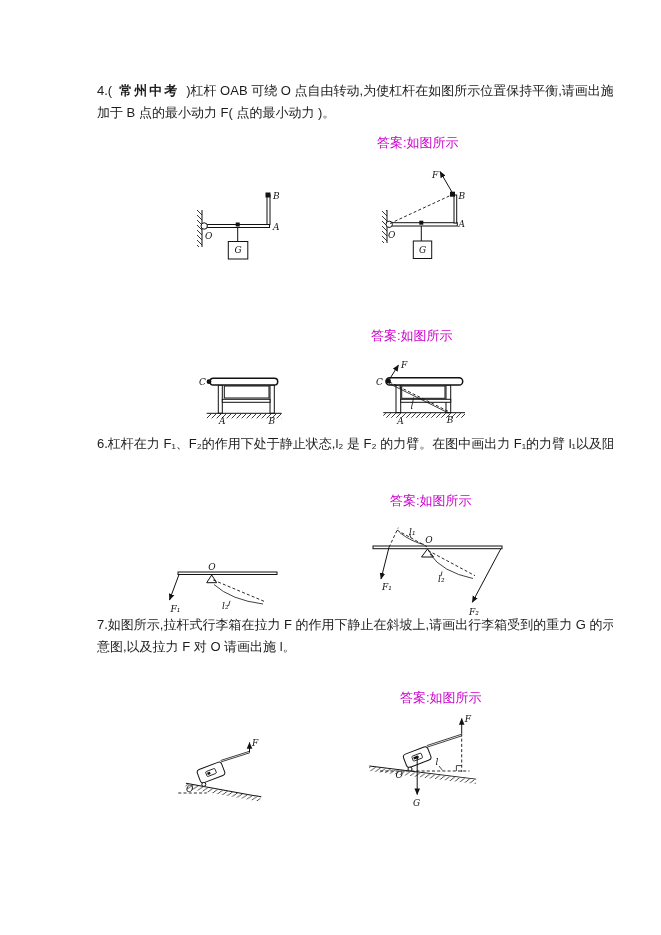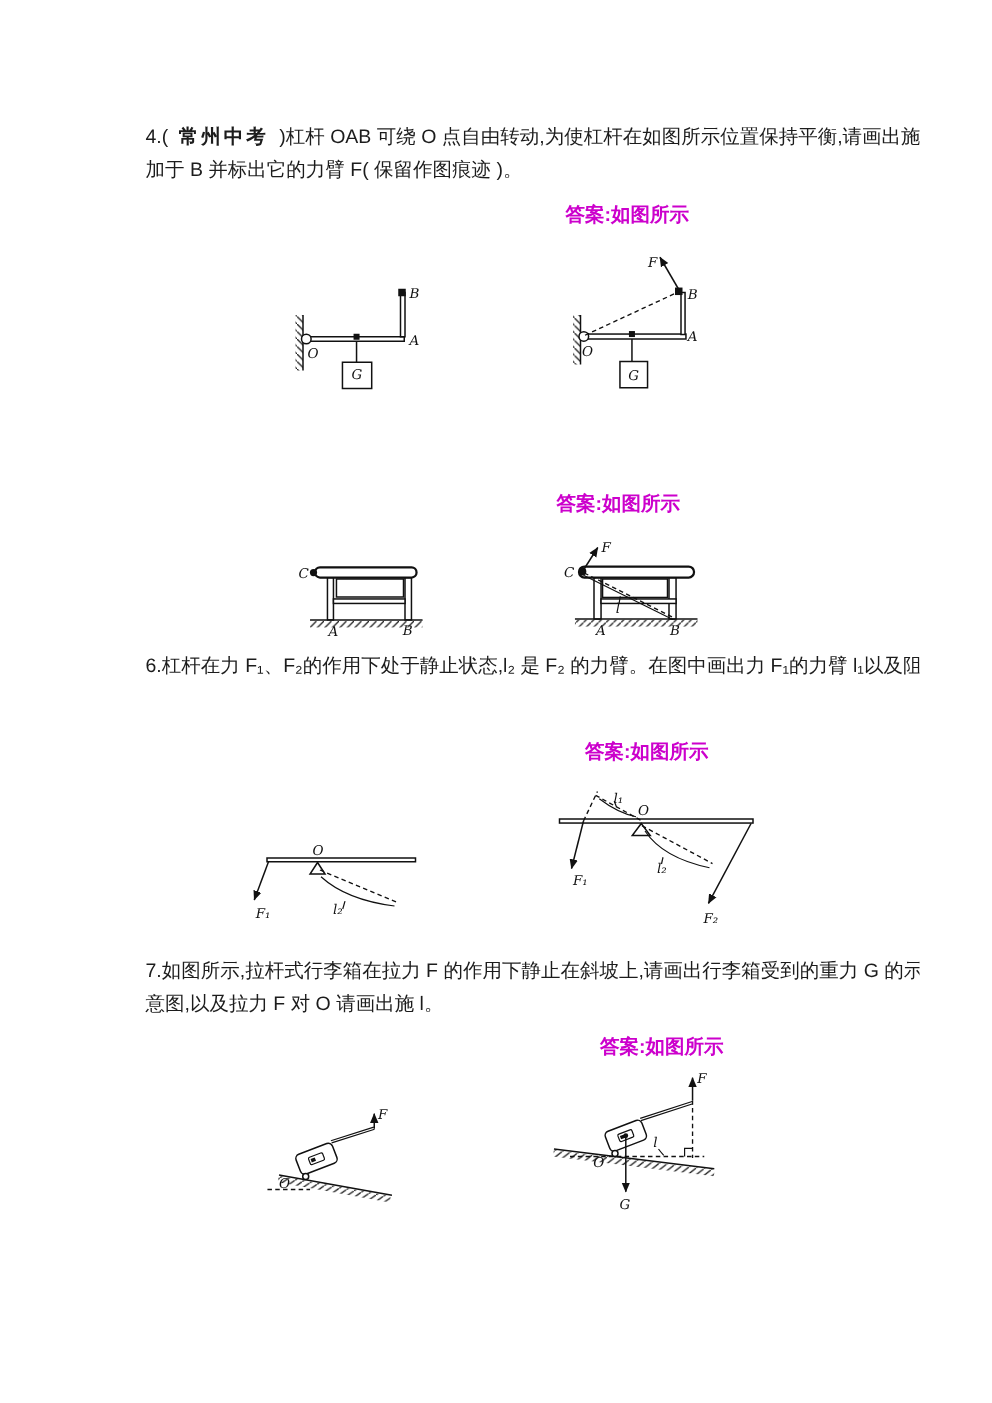--- a/index.html
+++ b/index.html
@@ -1,20 +1,20 @@
 <!DOCTYPE html>
 <html><head>
 <meta charset="utf-8">
 <style>
   html,body{margin:0;padding:0;background:#ffffff;}
   #page{position:relative;width:613px;height:935px;background:#fff;overflow:hidden;
         font-family:"Liberation Sans",sans-serif;color:#1c1c1c;}
   .qtext{position:absolute;left:97px;font-size:13px;line-height:22px;white-space:nowrap;}
   .exam{font-weight:bold;margin:0 7px;letter-spacing:2px;}
-  .answer{position:absolute;font-size:13px;font-weight:bold;white-space:nowrap;}
+  .answer{position:absolute;font-size:13px;font-weight:normal;white-space:nowrap;}
   .fig{position:absolute;}
   
   .ln{stroke:#111;stroke-width:1;fill:none;}
   .thin{stroke:#111;stroke-width:0.8;fill:none;}
   .wh{fill:#fff;stroke:#111;stroke-width:1;}
   .blk{fill:#111;stroke:none;}
   .dash{stroke:#111;stroke-width:0.9;fill:none;stroke-dasharray:3 2.2;}
   .lbl{font:italic 9px "DejaVu Serif",serif;fill:#111;}
   .cap{stroke-width:1.5;}
 </style>
@@ -32,21 +32,21 @@
     <pattern id="hw" patternUnits="userSpaceOnUse" width="5" height="5">
       <line x1="0" y1="0" x2="5" y2="5" stroke="#222" stroke-width="0.9"></line>
     </pattern>
   </defs>
 </svg>
 
 <div id="page">
 
   <div class="qtext" style="top:80px;">
     <div><span>4.(</span><span class="exam">常州中考</span><span>)杠杆 OAB 可绕 O 点自由转动,为使杠杆在如图所示位置保持平衡,请画出施</span></div>
-    <div>加于 B 并标出它的力臂 F( 保留作图痕迹 )。</div>
+    <div>加于 B 点的最小动力 F( 点的最小动力 )。</div>
   </div>
   <div class="answer" style="left: 377px; top: 134px; color: rgb(204, 0, 204);">答案:如图所示</div>
 
   <svg class="fig" style="left:188px;top:186px;" width="105" height="80">
     <g>
       <rect x="9" y="24" width="5" height="37" fill="url(#hw)" stroke="none"></rect>
       <line class="ln" x1="14" y1="24" x2="14" y2="61"></line>
     </g>
     <rect class="wh" x="18" y="38.5" width="63.5" height="3"></rect>
     <rect class="wh" x="79" y="9" width="3" height="29.5"></rect>
@@ -151,21 +151,21 @@
     <path class="thin" d="M68,32 Q80,50 111,56.5"></path>
     <line class="thin" x1="80" y1="49.5" x2="79" y2="54"></line>
     <line class="ln" x1="138.7" y1="27" x2="110.3" y2="80.3" marker-end="url(#arr)"></line>
     <text class="lbl" x="67" y="21" text-anchor="middle">O</text>
     <text class="lbl" x="47" y="13">l₁</text>
     <text class="lbl" x="76" y="60">l₂</text>
     <text class="lbl" x="20" y="68">F₁</text>
     <text class="lbl" x="107" y="93">F₂</text>
   </svg>
 
-  <div class="qtext" style="top:636px;">
+  <div class="qtext" style="top:614px;">
     <div>7.如图所示,拉杆式行李箱在拉力 F 的作用下静止在斜坡上,请画出行李箱受到的重力 G 的示</div>
     <div>意图,以及拉力 F 对 O 请画出施 l。</div>
   </div>
   <div class="answer" style="left: 400px; top: 689px; color: rgb(204, 0, 204);">答案:如图所示</div>
 
   <svg class="fig" style="left:172px;top:725px;" width="105" height="82">
     <g transform="rotate(10.2 14 58.3)">
       <line class="ln" x1="14" y1="58.3" x2="90.5" y2="58.3"></line>
       <rect x="14" y="58.8" width="76" height="4.5" fill="url(#hg)" stroke="none"></rect>
     </g>

